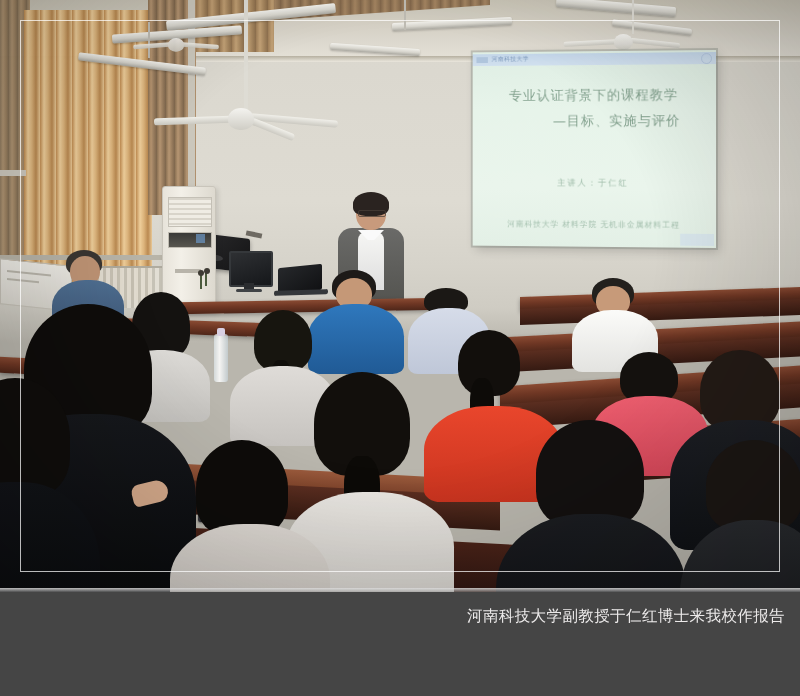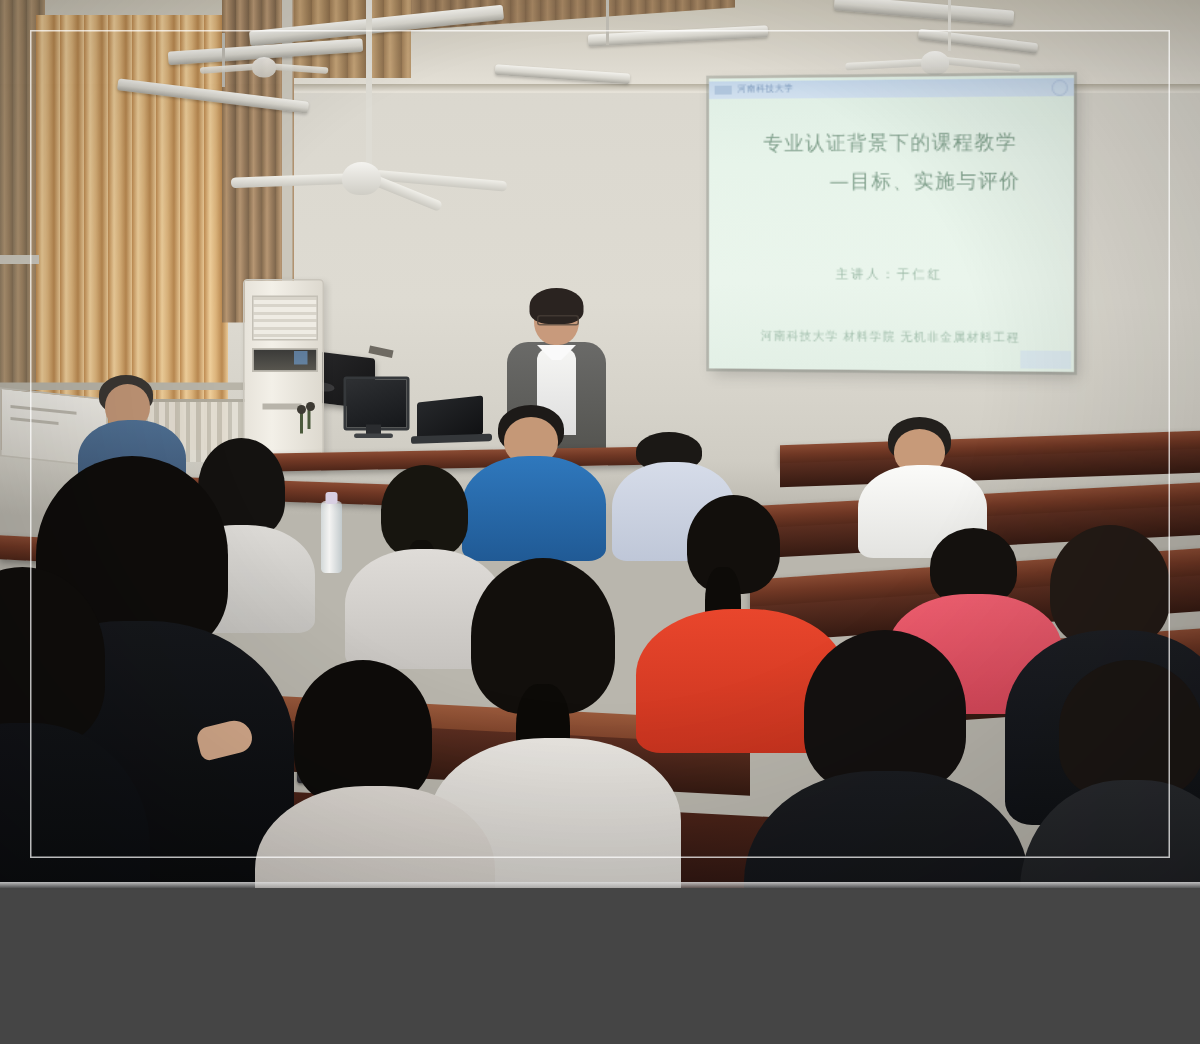--- a/index.html
+++ b/index.html
@@ -482,14 +482,17 @@
 
     <div style="position:absolute;left:132px;top:482px;width:36px;height:22px;background:#d6ab8c;border-radius:8px 12px 10px 6px;transform:rotate(-14deg);"></div>
 
     <div class="vignette"></div>
 
     <div class="frame"></div>
   </div>
 
   <div class="photo-bottom-line"></div>
 
+  <div class="caption-bar">
+    <div class="caption-text">河南科技大学副教授于仁红博士来我校作报告</div>
+  </div>
 
 </div>
 
 </body></html>

